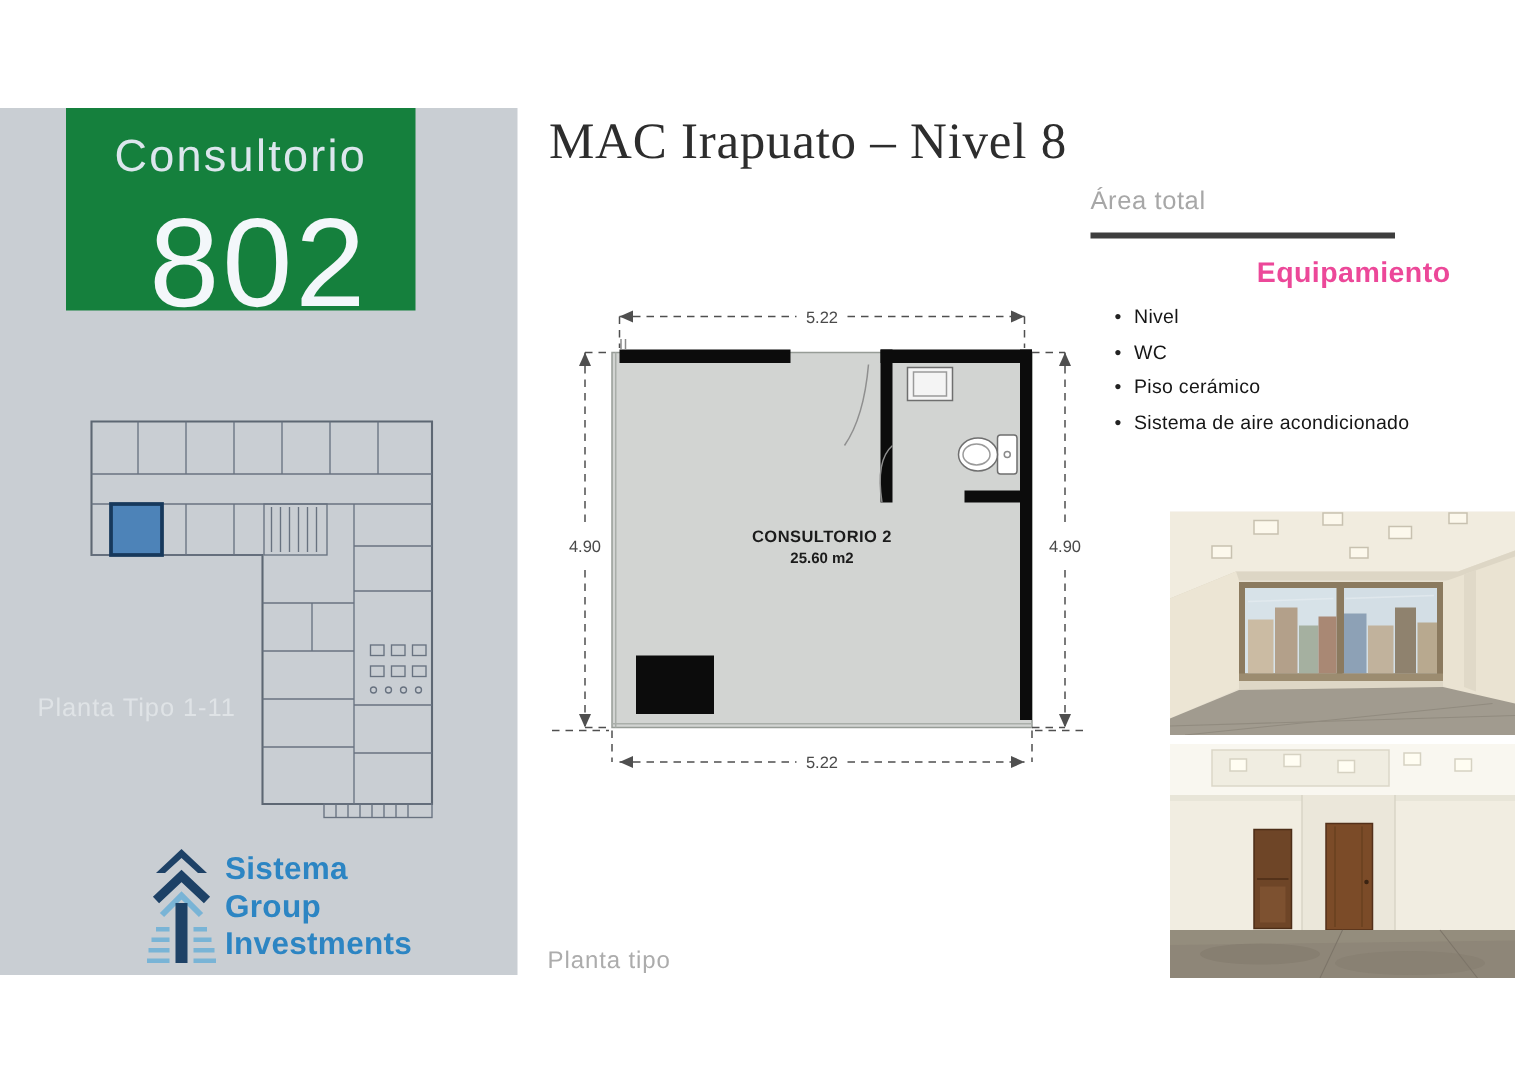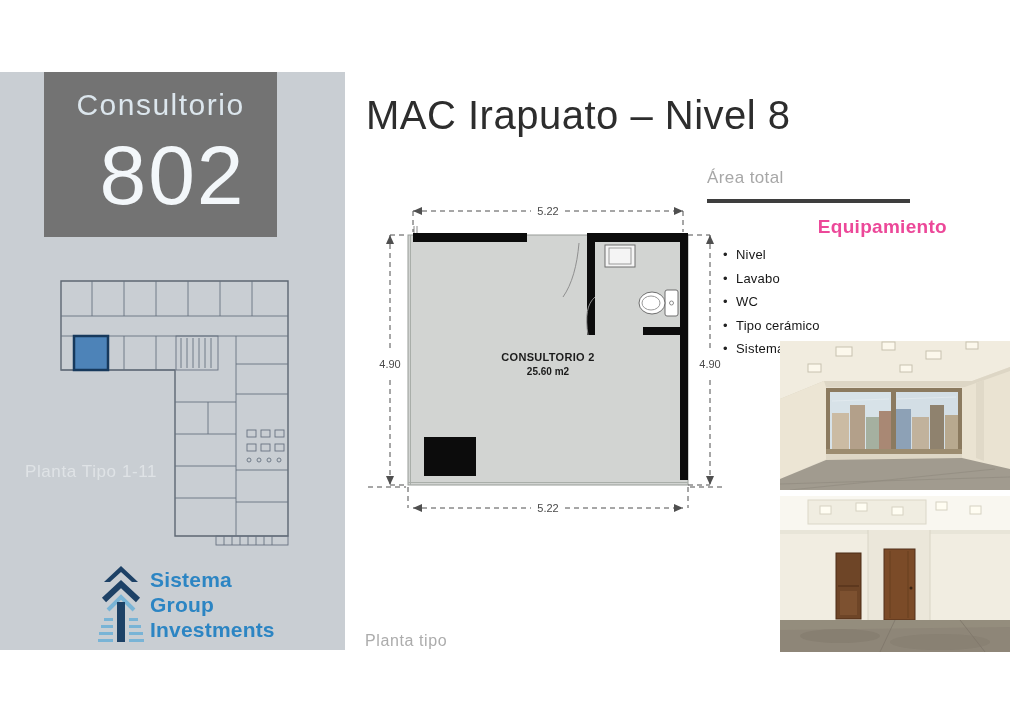--- a/index.html
+++ b/index.html
@@ -9,22 +9,22 @@
     background: #ffffff; overflow: hidden;
     font-family: "Liberation Sans", sans-serif;
   }
 
   
   .sidebar {
     position: absolute; left: 0; top: 72px; width: 345px; height: 578px;
     background: #c9ced3;
   }
   .unit-card {
-    position: absolute; left: 44px; top: 0; width: 233px; height: 165px;
-    background: #737373; text-align: center;
+    position: absolute; left: 44px; top: 0; width: 233px; height: 135px;
+    background: #15803d; text-align: center;
   }
   .unit-label {
     margin-top: 16px; font-size: 30px; font-weight: 400;
     letter-spacing: 1.5px; color: #dce6ed;
   }
   .unit-number {
     font-size: 84px; font-weight: 400; line-height: 0.98;
     color: #f3f7fa; letter-spacing: 2px; margin-top: 12px; padding-left: 24px;
   }
   .mini-plan { position: absolute; left: 56px; top: 202px; }
@@ -34,31 +34,31 @@
   }
   .logo { position: absolute; left: 98px; top: 494px; display: flex; }
   .logo-text { margin-left: 6px; margin-top: 1px; }
   .logo-text div {
     font-size: 21px; font-weight: 700; color: #2c85c3; line-height: 25px;
     letter-spacing: 0.2px;
   }
 
   
   .page-title {
-    position: absolute; left: 366px; top: 93px; margin: 0;
-    font-size: 40px; font-weight: 400; color: #2d2d2d; letter-spacing: 0.5px;
+    position: absolute; left: 366px; top: 76px; margin: 0;
+    font-size: 34px; font-weight: 400; color: #2d2d2d; letter-spacing: 0.5px; font-family: Liberation Serif, serif;
   }
   .floor-plan-svg { position: absolute; left: 366px; top: 198px; width: 360px; height: 330px; }
   .plan-caption {
     position: absolute; left: 365px; top: 632px;
     font-size: 16px; color: #acacac; letter-spacing: 0.6px;
   }
 
   
-  .details { position: absolute; left: 707px; top: 124px; width: 240px; margin-top: 44px; }
+  .details { position: absolute; left: 727px; top: 124px; width: 240px; }
   .area-label { font-size: 17px; color: #a7a7a7; letter-spacing: 0.4px; }
   .area-value { font-size: 35px; color: #9a9a9a; letter-spacing: 1px; margin-top: 1px; }
   .rule { border: none; border-top: 4px solid #3e3e3e; width: 203px; margin: 11px 0 0 0; }
   .equip-title {
     margin: 13px 0 9px 7px; font-size: 19px; font-weight: 700;
     color: #ec4899; letter-spacing: 0.3px; text-align: right;
   }
   .equip-list { list-style: none; margin: 0; padding: 0 0 0 29px; }
   .equip-list li {
     position: relative; font-size: 13px; color: #161616;
@@ -243,23 +243,22 @@
   </svg>
 
   <div class="plan-caption">Planta tipo</div>
 
   <section class="details">
     <div class="area-label">Área total</div>
     <hr class="rule">
     <h2 class="equip-title">Equipamiento</h2>
     <ul class="equip-list">
       <li>Nivel</li>
-      <li>Lavabo</li>
       <li>WC</li>
-      <li>Tipo cerámico</li>
+      <li>Piso cerámico</li>
       <li>Sistema de aire acondicionado</li>
     </ul>
   </section>
 
   <figure class="photo photo-1">
     <svg viewBox="0 0 230 149" preserveAspectRatio="none">
       <rect width="230" height="149" fill="#e7e0d1"></rect>
       <polygon points="0,0 230,0 230,26 192,40 44,40 0,58" fill="#f1ecdf"></polygon>
       <polygon points="44,40 192,40 230,26 230,32 194,46 46,46 0,64 0,58" fill="#ddd6c5"></polygon>
       <g fill="#fcf8ec" stroke="#c8c1b0" stroke-width="1">

